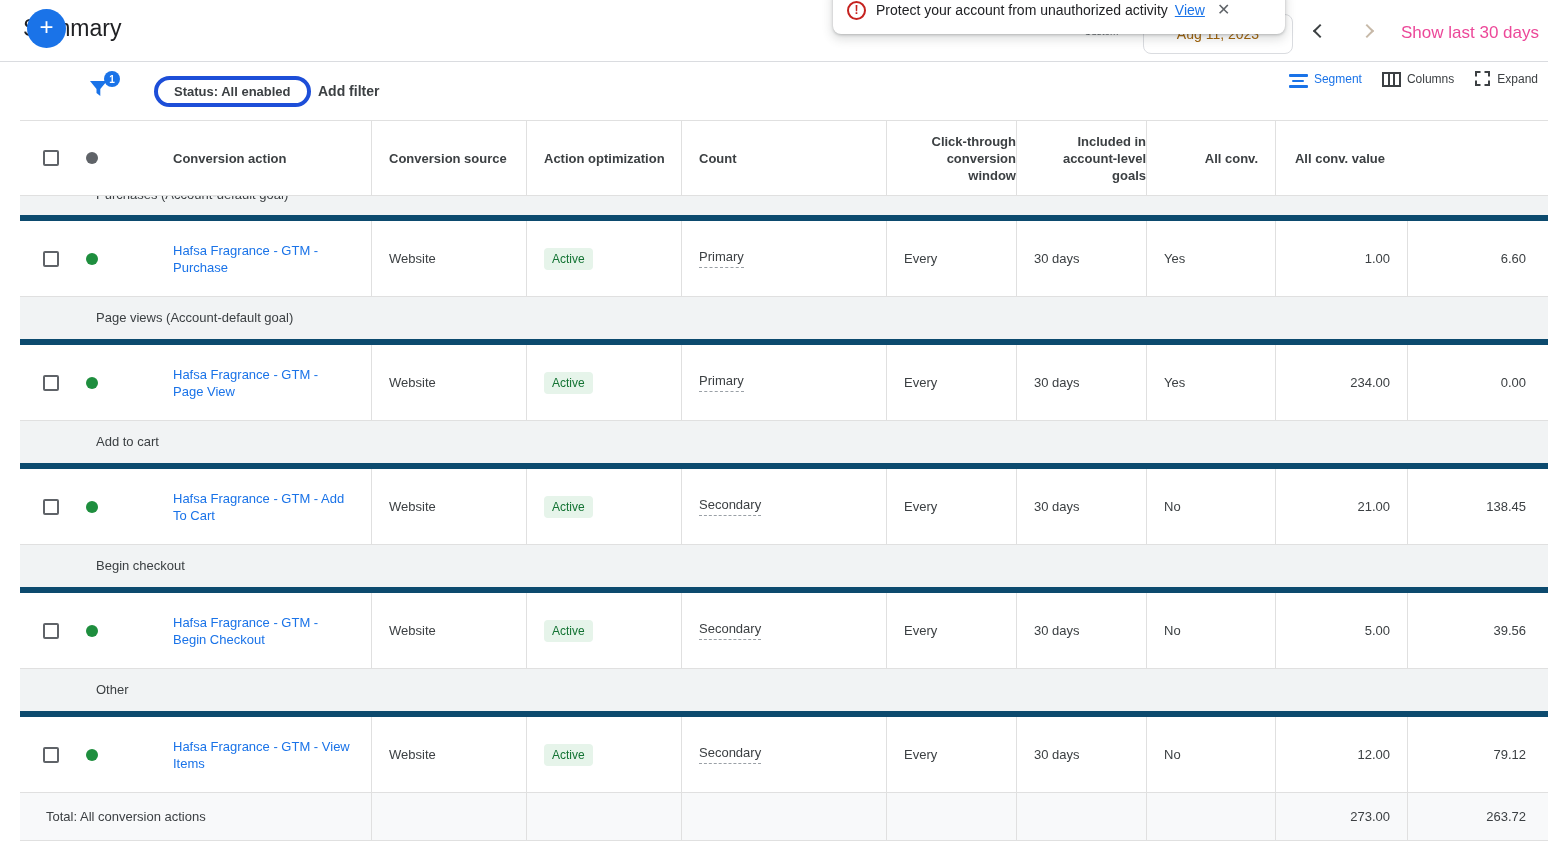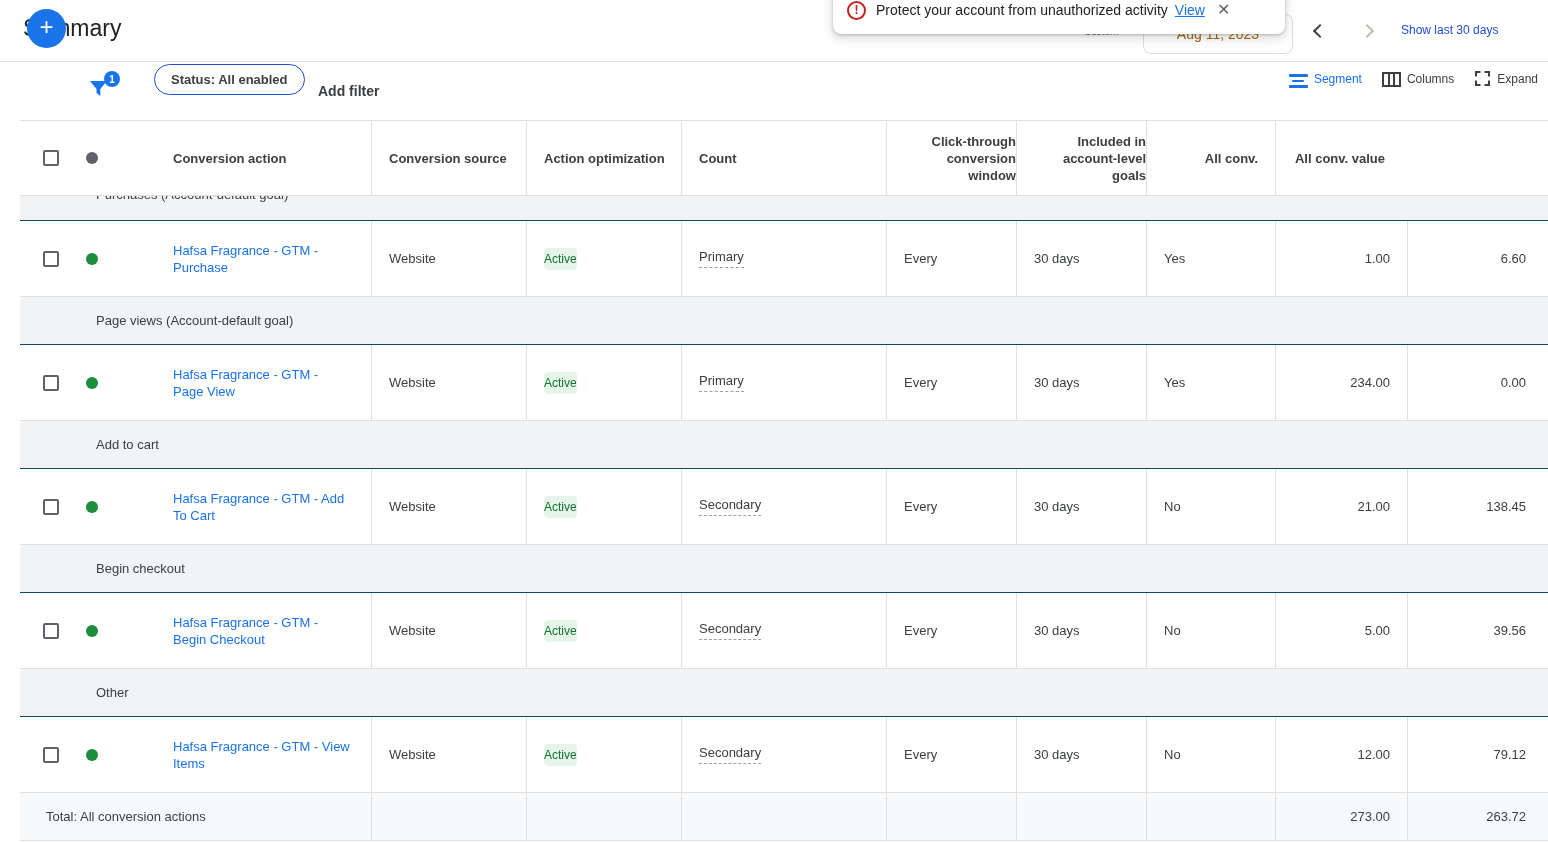--- a/index.html
+++ b/index.html
@@ -13,21 +13,21 @@
   .page-title { position:absolute; left:23px; top:15px; font-size:23px; font-weight:400; color:#202124; }
 
   .custom-label { position:absolute; left:1084px; top:26px; font-size:10px; color:#5f6368; }
   .date-box { position:absolute; left:1143px; top:14px; width:150px; height:40px;
               border:1px solid #dadce0; border-radius:8px; display:flex; align-items:center;
               justify-content:center; font-size:14px; color:#a16207; background:#fff; cursor:pointer; }
   .chev { position:absolute; top:26px; width:10px; height:10px; border-left:2px solid #3c4043;
           border-bottom:2px solid #3c4043; cursor:pointer; }
   .chev-left  { left:1315px; transform:rotate(45deg); }
   .chev-right { left:1362px; transform:rotate(225deg); border-color:#c7b9a8; }
-  .show-link { position:absolute; left:1401px; top:23px; font-size:12px; color:#1d4ed8;
+  .show-link { position:absolute; left:1401px; top:23px; font-size:17px; color:#ec4899;
                text-decoration:none; cursor:pointer; }
 
   
   .banner { position:absolute; left:833px; top:-14px; width:452px; height:48px; background:#fff;
             border-radius:8px; z-index:5; display:flex; align-items:center; padding:0 14px;
             box-shadow:0 1px 3px rgba(60,64,67,.3), 0 4px 10px 2px rgba(60,64,67,.15); }
   .alert-icon { width:19px; height:19px; border:2px solid #c5221f; border-radius:50%; color:#c5221f;
                 font-size:12px; font-weight:700; display:flex; align-items:center; justify-content:center;
                 flex:none; margin-right:10px; }
   .banner-text { font-size:14px; color:#202124; white-space:nowrap; }
@@ -37,21 +37,21 @@
   
   .toolbar { position:relative; height:58px; background:#fff; }
   .add-btn { position:absolute; left:27px; top:71px; margin-top:-62px; } 
   .add-btn { position:absolute; left:27px; top:9px; width:39px; height:39px; border-radius:50%;
              background:#1a73e8; color:#fff; font-size:24px; font-weight:400; border:none;
              display:flex; align-items:center; justify-content:center; cursor:pointer; line-height:1; padding-bottom:3px;}
   .funnel-wrap { position:absolute; left:88px; top:16px; width:34px; height:30px; cursor:pointer; }
   .funnel-badge { position:absolute; right:2px; top:-7px; width:16px; height:16px; border-radius:50%;
                   background:#1a73e8; color:#fff; font-size:10px; font-weight:700; display:flex;
                   align-items:center; justify-content:center; }
-  .chip { position:absolute; left:154px; top:2px; height:31px; padding:0 16px; border:1px solid #1d4ed8;
+  .chip { position:absolute; left:154px; top:14px; height:31px; padding:0 16px; border:4px solid #1d4ed8;
           border-radius:16px; display:flex; align-items:center; font-size:13px; font-weight:700;
           color:#3c4043; background:#fff; cursor:pointer; }
   .add-filter { position:absolute; left:318px; top:21px; font-size:14px; font-weight:700; color:#3c4043; cursor:pointer; }
 
   .right-tools { position:absolute; right:10px; top:8px; display:flex; gap:20px; }
   .tool { display:flex; flex-direction:row; align-items:center; gap:6px; cursor:pointer; min-width:52px; }
   .tool-label { font-size:12px; color:#3c4043; }
   .tool-label.blue { color:#1a73e8; }
   .seg-icon { display:flex; flex-direction:column; align-items:center; gap:3px; padding-top:4px; }
   .seg-icon i { display:block; height:2.5px; background:#1a73e8; border-radius:1px; }
@@ -70,29 +70,29 @@
   .cell.num { justify-content:flex-end; padding-left:0; padding-right:17px; }
   .cell.num.last { padding-right:22px; }
 
   .thead { height:76px; border-top:1px solid #e0e0e0; border-bottom:1px solid #e0e0e0; font-weight:700; }
   .thead .cell { line-height:17px;text-align:right; }
   .c1 { padding-left:23px; }
   .checkbox { width:16px; height:16px; border:2px solid #5f6368; border-radius:2px; flex:none; cursor:pointer; background:#fff; }
   .dot { width:12px; height:12px; border-radius:50%; background:#1e8e3e; flex:none; margin-left:27px; margin-right:75px; }
   .dot.gray { background:#5f6368; }
 
-  .group-row { height:48px; background:#f1f3f4; border-bottom:1px solid #0c4a6e;
+  .group-row { height:48px; background:#f1f3f4; border-bottom:6px solid #0c4a6e;
                display:flex; align-items:center; padding-left:76px; }
   .group-label { color:#3c4043; line-height:16px; }
   .group-row.clipped { height:25px; overflow:hidden; align-items:flex-start; }
   .group-row.clipped .group-label { margin-top:-9px; }
 
   .row { height:76px; border-bottom:1px solid #e0e0e0; background:#fff; }
   .row-link { width:178px; color:#1a73e8; text-decoration:none; line-height:17px; cursor:pointer; }
-  .badge-active { background:#e6f4ea; color:#137333; font-size:12px; padding:4px 0; border-radius:4px; }
+  .badge-active { background:#e6f4ea; color:#137333; font-size:12px; padding:4px 8px; border-radius:4px; }
   .opt { border-bottom:1px dashed #9aa0a6; padding-bottom:3px; cursor:pointer; }
 
   .total-row { height:48px; background:#f8f9fa; border-bottom:1px solid #e0e0e0;text-align:right; }
   .total-label-cell { padding-left:26px; }
 </style>
 </head>
 <body>
 
 <div class="page">
 

